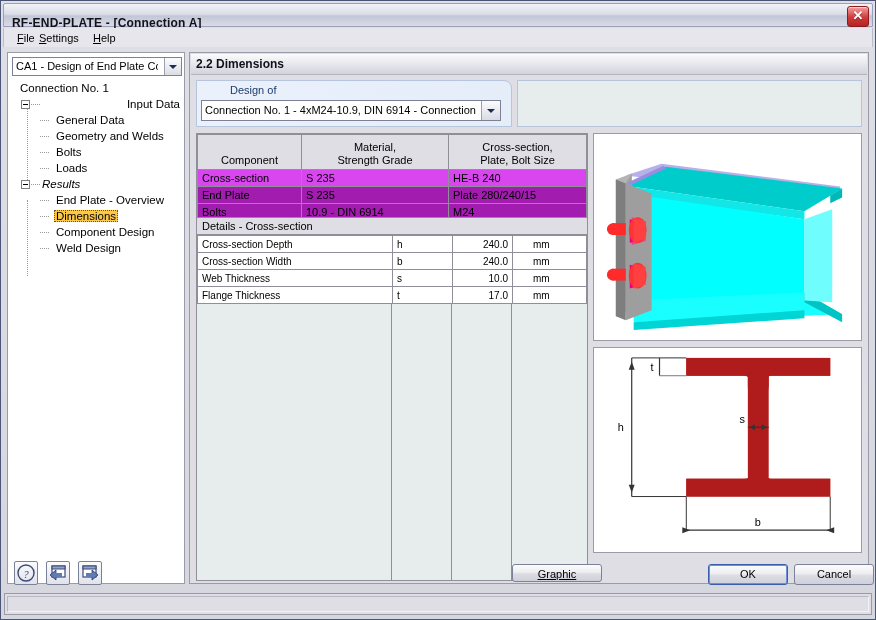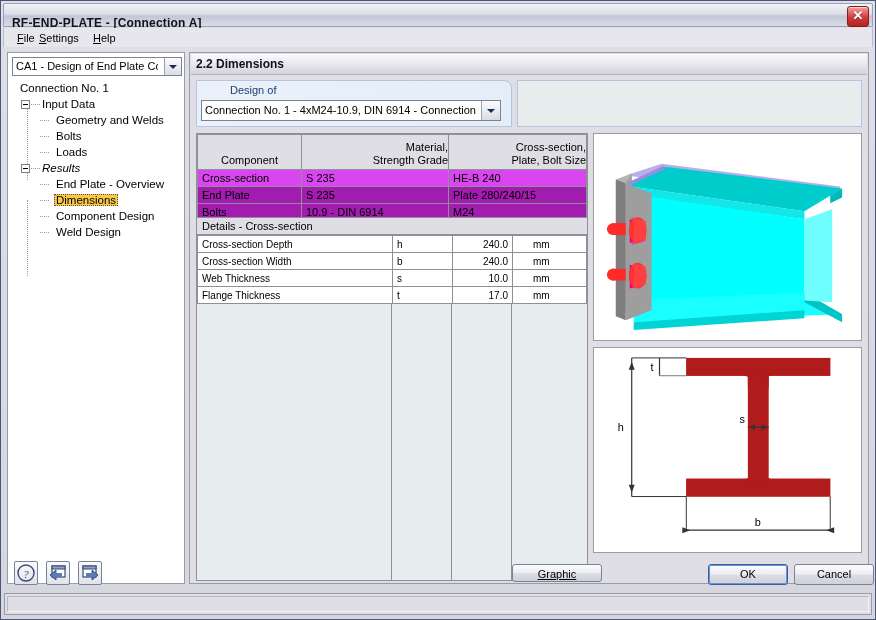--- a/index.html
+++ b/index.html
@@ -167,21 +167,21 @@
   #maintable{
     position:absolute;left:6px;top:80px;width:392px;
     border:1px solid #8f8f99;
     background:#fff;box-sizing:border-box;
   }
   #maintable table{border-collapse:collapse;width:100%;table-layout:fixed;font-size:11px;}
   #maintable th{
     background:#dedee4;border:1px solid #8f8f99;
     font-weight:normal;color:#000;height:32px;
     vertical-align:bottom;padding:0 0 2px 0;line-height:13px;
-    text-align:right;
+    text-align:center;
   }
   #maintable th.first{text-align:center;vertical-align:bottom;}
   #maintable td{
     border:1px solid #8f8f99;height:16px;padding:0 0 0 4px;
     color:#000;background:#a21caf;
   }
   #maintable tr.hl td{background:#d946ef;}
   
   #details{
     position:absolute;left:6px;top:164px;width:392px;height:364px;
@@ -281,26 +281,30 @@
 
       <div id="tree">
 
         <div class="vdash" style="left:17px;top:24px;height:76px;"></div>
         <div class="vdash" style="left:17px;top:120px;height:76px;"></div>
 
         <div class="tnode" style="padding-left:8px;">
           <span class="lbl">Connection No. 1</span>
         </div>
 
-        <div class="tnode" style="padding-left:26px;">
+        <div class="tnode" style="padding-left:26px;text-align:right;">
           <span class="expander" style="left:11px;"></span>
           <span class="dashline" style="left:21px;"></span>
           <span class="lbl" style="margin-left:4px;">Input Data</span>
         </div>
 
+        <div class="tnode" style="padding-left:44px;">
+          <span class="dashline" style="left:30px;"></span>
+          <span class="lbl">General Data</span>
+        </div>
         <div class="tnode" style="padding-left:44px;">
           <span class="dashline" style="left:30px;"></span>
           <span class="lbl">Geometry and Welds</span>
         </div>
         <div class="tnode" style="padding-left:44px;">
           <span class="dashline" style="left:30px;"></span>
           <span class="lbl">Bolts</span>
         </div>
         <div class="tnode" style="padding-left:44px;">
           <span class="dashline" style="left:30px;"></span>

